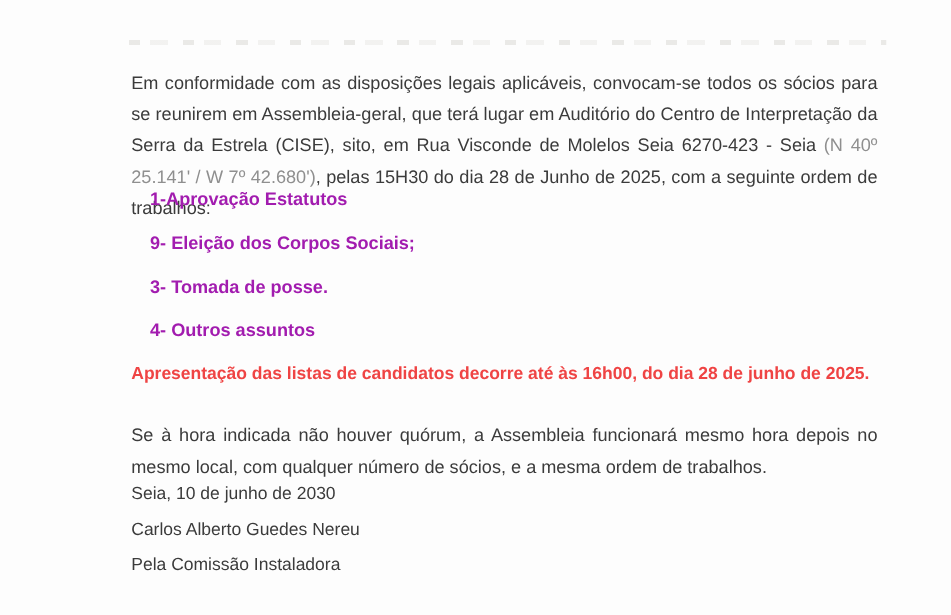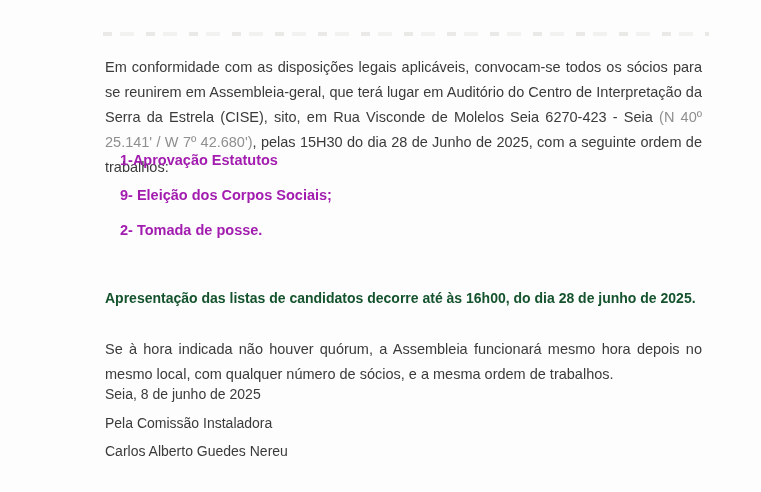--- a/index.html
+++ b/index.html
@@ -51,21 +51,21 @@
     color: #a21caf;
     line-height: 16px;
     margin-bottom: 19px;
   }
   .deadline {
     position: absolute;
     top: 258px; left: 105px;
     width: 640px;
     font-size: 14px;
     font-weight: bold;
-    color: #14532d;
+    color: #ef4444;
     line-height: 16px;
     white-space: nowrap;
   }
   .quorum {
     position: absolute;
     top: 290px; left: 105px;
     width: 597px;
     font-size: 14.5px;
     line-height: 25px;
     text-align: justify;
@@ -87,27 +87,28 @@
 
 <div class="page">
 
   <div class="top-remnant"></div>
 
   <p class="intro"><span>Em conformidade com as disposições legais aplicáveis, convocam-se todos os sócios para se reunirem em Assembleia-geral, que terá lugar em Auditório do Centro de Interpretação da Serra da Estrela (CISE), sito, em Rua Visconde de Molelos Seia 6270-423 - Seia </span><span class="coords">(N 40º 25.141' / W 7º 42.680')</span><span>, pelas 15H30 do dia 28 de Junho de 2025, com a seguinte ordem de trabalhos:</span></p>
 
   <div class="agenda">
     <div class="agenda-item">1-Aprovação Estatutos</div>
     <div class="agenda-item">9- Eleição dos Corpos Sociais;</div>
-    <div class="agenda-item">2- Tomada de posse.</div>
+    <div class="agenda-item">3- Tomada de posse.</div>
+    <div class="agenda-item">4- Outros assuntos</div>
   </div>
 
   <div class="deadline">Apresentação das listas de candidatos decorre até às 16h00, do dia 28 de junho de 2025.</div>
 
   <p class="quorum">Se à hora indicada não houver quórum, a Assembleia funcionará mesmo hora depois no mesmo local, com qualquer número de sócios, e a mesma ordem de trabalhos.</p>
 
   <div class="closing">
-    <div class="closing-line">Seia, 8 de junho de 2025</div>
+    <div class="closing-line">Seia, 10 de junho de 2030</div>
+    <div class="closing-line">Carlos Alberto Guedes Nereu</div>
     <div class="closing-line">Pela Comissão Instaladora</div>
-    <div class="closing-line">Carlos Alberto Guedes Nereu</div>
     <div class="closing-line">(Ferrão nº1)</div>
   </div>
 
 </div>
 
 </body></html>

